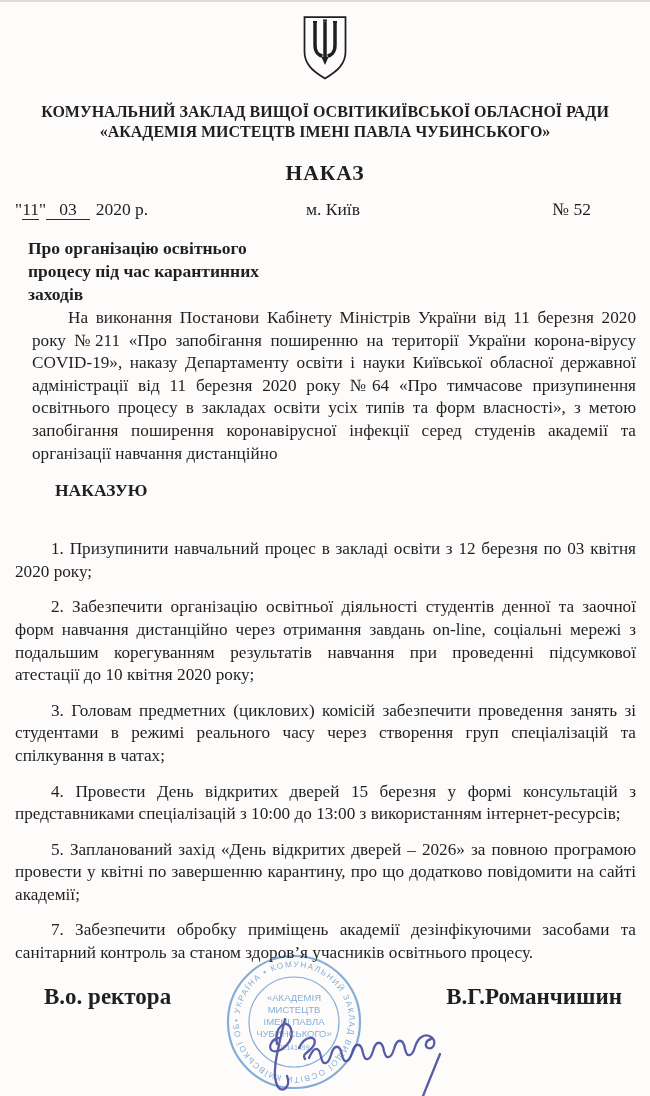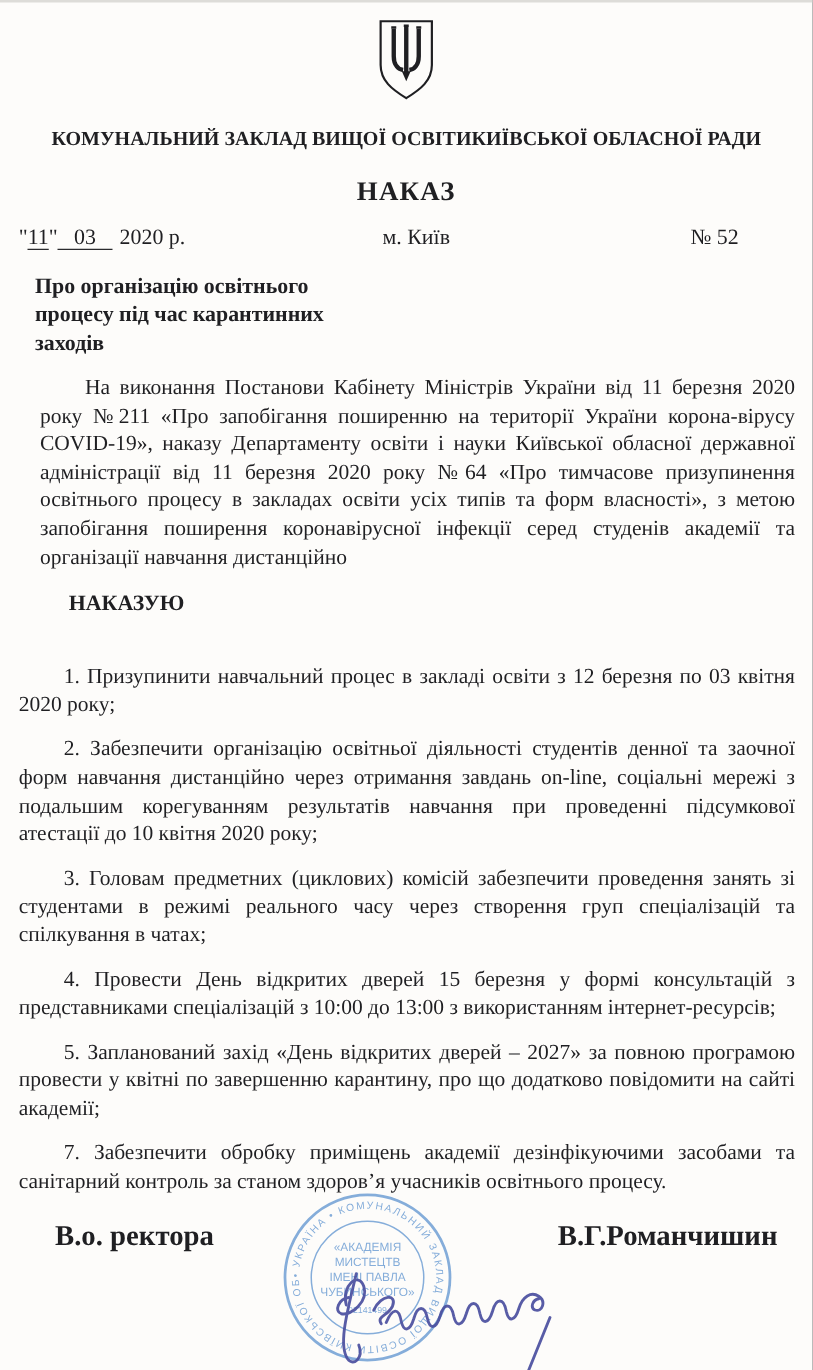--- a/index.html
+++ b/index.html
@@ -31,21 +31,21 @@
   .date-month{padding:0 13px;}
   .date-year{margin-left:6px;}
   .date-city{justify-self:center;transform:translateX(-22px);}
   .date-number{justify-self:end;margin-right:44px;white-space:nowrap;}
   .subject{margin:17px 0 0;padding:0 28px;font-weight:bold;font-size:17.5px;line-height:23px;}
   .para{
     margin:0;padding:0 14px 0 15px;
     font-size:17.2px;line-height:22.6px;
     text-align:justify;text-indent:36px;
   }
-  .preamble{margin-top:13px;padding-left:32px;}
+  .preamble{margin-top:1px;padding-left:32px;}
   .order-word{margin:15px 0 0 55px;font-weight:bold;font-size:17.5px;}
   .item{margin-top:13px;}
   .item-first{margin-top:37px;}
   .footer{
     margin-top:19px;
     padding:0 28px 0 44px;
     display:flex;justify-content:space-between;align-items:baseline;
     font-weight:bold;font-size:23px;
   }
   .stamp-layer{position:absolute;left:221px;top:947px;width:146px;height:146px;z-index:1;}
@@ -101,20 +101,21 @@
             <path d="M50,13 V86"></path>
           </g>
           <path d="M43,84 H57 L50,100 Z" fill="#1f1f22"></path>
           <path d="M26,14 h8 M66,14 h8 M46,11 h8" stroke="#1f1f22" stroke-width="4" fill="none"></path>
         </svg>
       </span>
     </div>
 
     <div class="org-name">
       <div>КОМУНАЛЬНИЙ ЗАКЛАД ВИЩОЇ ОСВІТИКИЇВСЬКОЇ ОБЛАСНОЇ РАДИ</div>
+      <div>«АКАДЕМІЯ МИСТЕЦТВ ІМЕНІ ПАВЛА ЧУБИНСЬКОГО»</div>
     </div>
 
     <div class="doc-type">НАКАЗ</div>
 
     <div class="date-row">
       <span class="date-left"><span>"</span><span class="uline">11</span><span>"</span><span class="uline date-month">03</span><span class="date-year">2020 р.</span></span>
       <span class="date-city">м. Київ</span>
       <span class="date-number">№ 52</span>
     </div>
 
@@ -125,21 +126,21 @@
     </div>
 
     <p class="para preamble">На виконання Постанови Кабінету Міністрів України від 11 березня 2020 року №211 «Про запобігання поширенню на території України корона-вірусу COVID-19», наказу Департаменту освіти і науки Київської обласної державної адміністрації від 11 березня 2020 року №64 «Про тимчасове призупинення освітнього процесу в закладах освіти усіх типів та форм власності», з метою запобігання поширення коронавірусної інфекції серед студенів академії та організації навчання дистанційно</p>
 
     <div class="order-word">НАКАЗУЮ</div>
 
     <p class="para item item-first">1. Призупинити навчальний процес в закладі освіти з 12 березня по 03 квітня 2020 року;</p>
     <p class="para item">2. Забезпечити організацію освітньої діяльності студентів денної та заочної форм навчання дистанційно через отримання завдань on-line, соціальні мережі з подальшим корегуванням результатів навчання при проведенні підсумкової атестації до 10 квітня 2020 року;</p>
     <p class="para item">3. Головам предметних (циклових) комісій забезпечити проведення занять зі студентами в режимі реального часу через створення груп спеціалізацій та спілкування в чатах;</p>
     <p class="para item">4. Провести День відкритих дверей 15 березня у формі консультацій з представниками спеціалізацій з 10:00 до 13:00 з використанням інтернет-ресурсів;</p>
-    <p class="para item">5. Запланований захід «День відкритих дверей – 2027» за повною програмою провести у квітні по завершенню карантину, про що додатково повідомити на сайті академії;</p>
+    <p class="para item">5. Запланований захід «День відкритих дверей – 2026» за повною програмою провести у квітні по завершенню карантину, про що додатково повідомити на сайті академії;</p>
     <p class="para item">7. Забезпечити обробку приміщень академії дезінфікуючими засобами та санітарний контроль за станом здоров’я учасників освітнього процесу.</p>
 
     <div class="footer">
       <span>В.о. ректора</span>
       <span>В.Г.Романчишин</span>
     </div>
 
   </div>
 </div>
 

